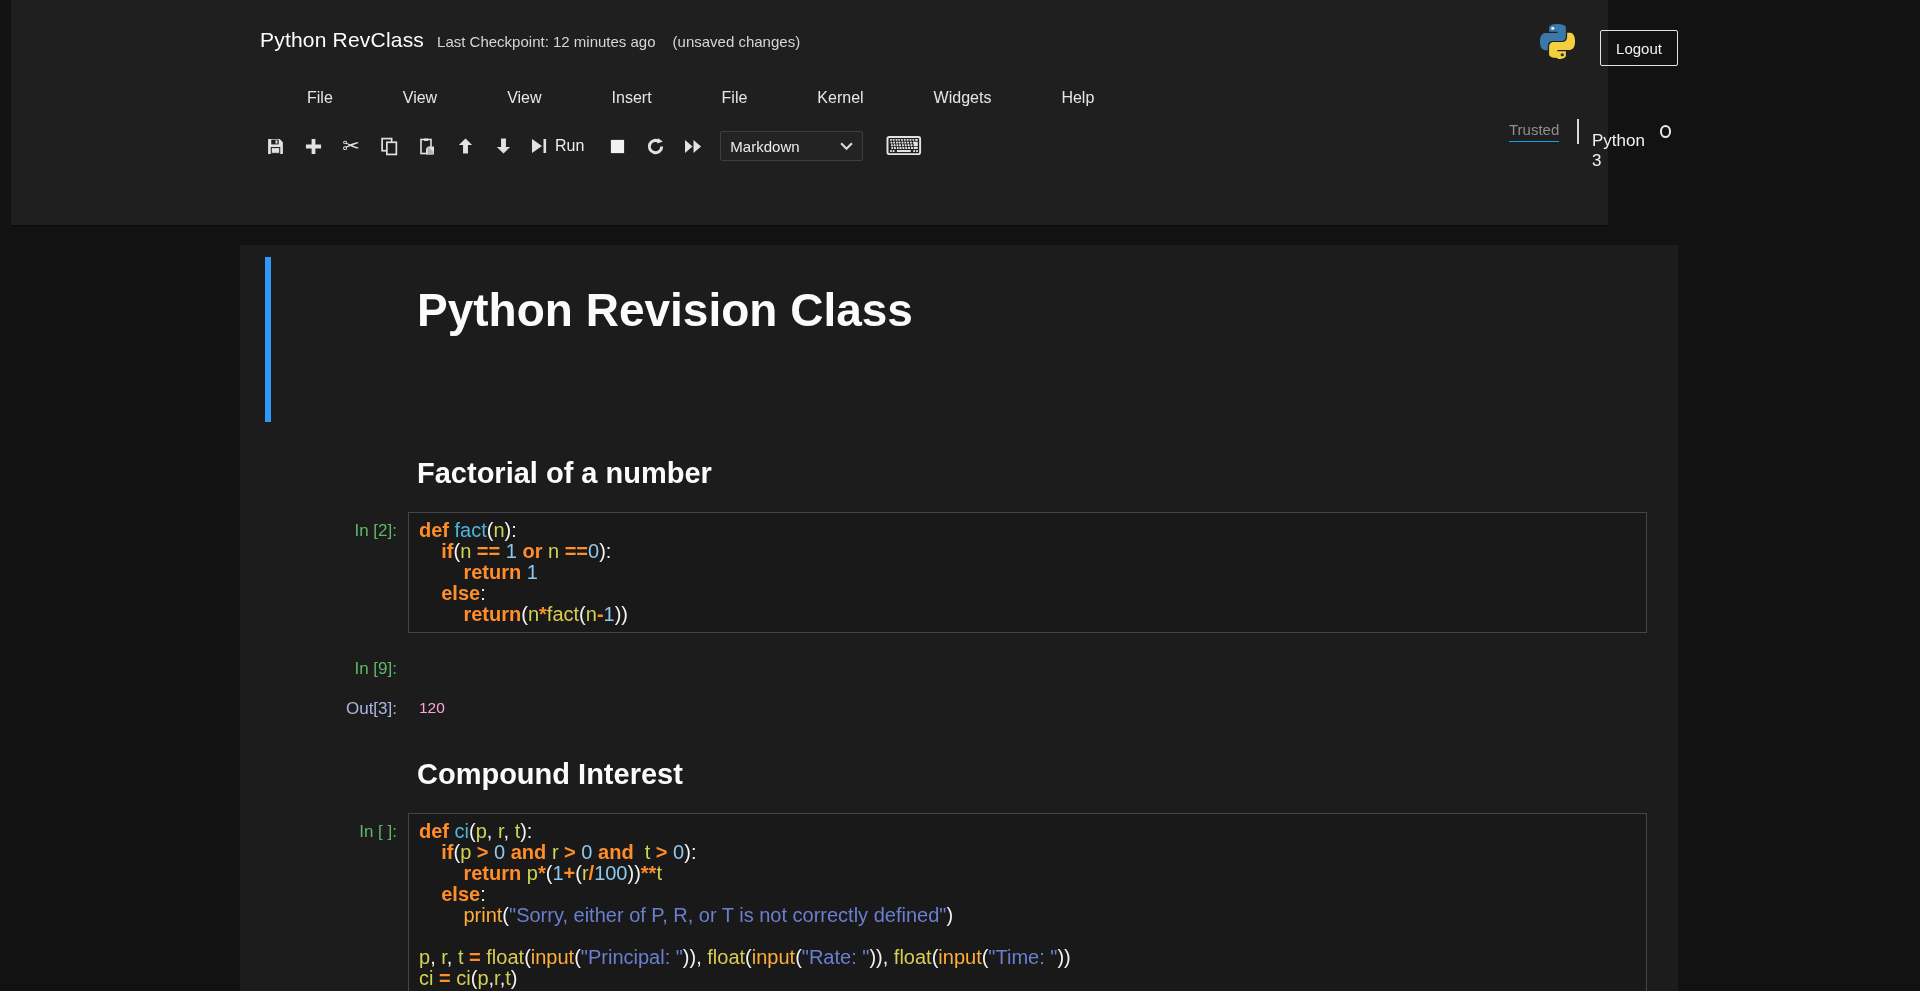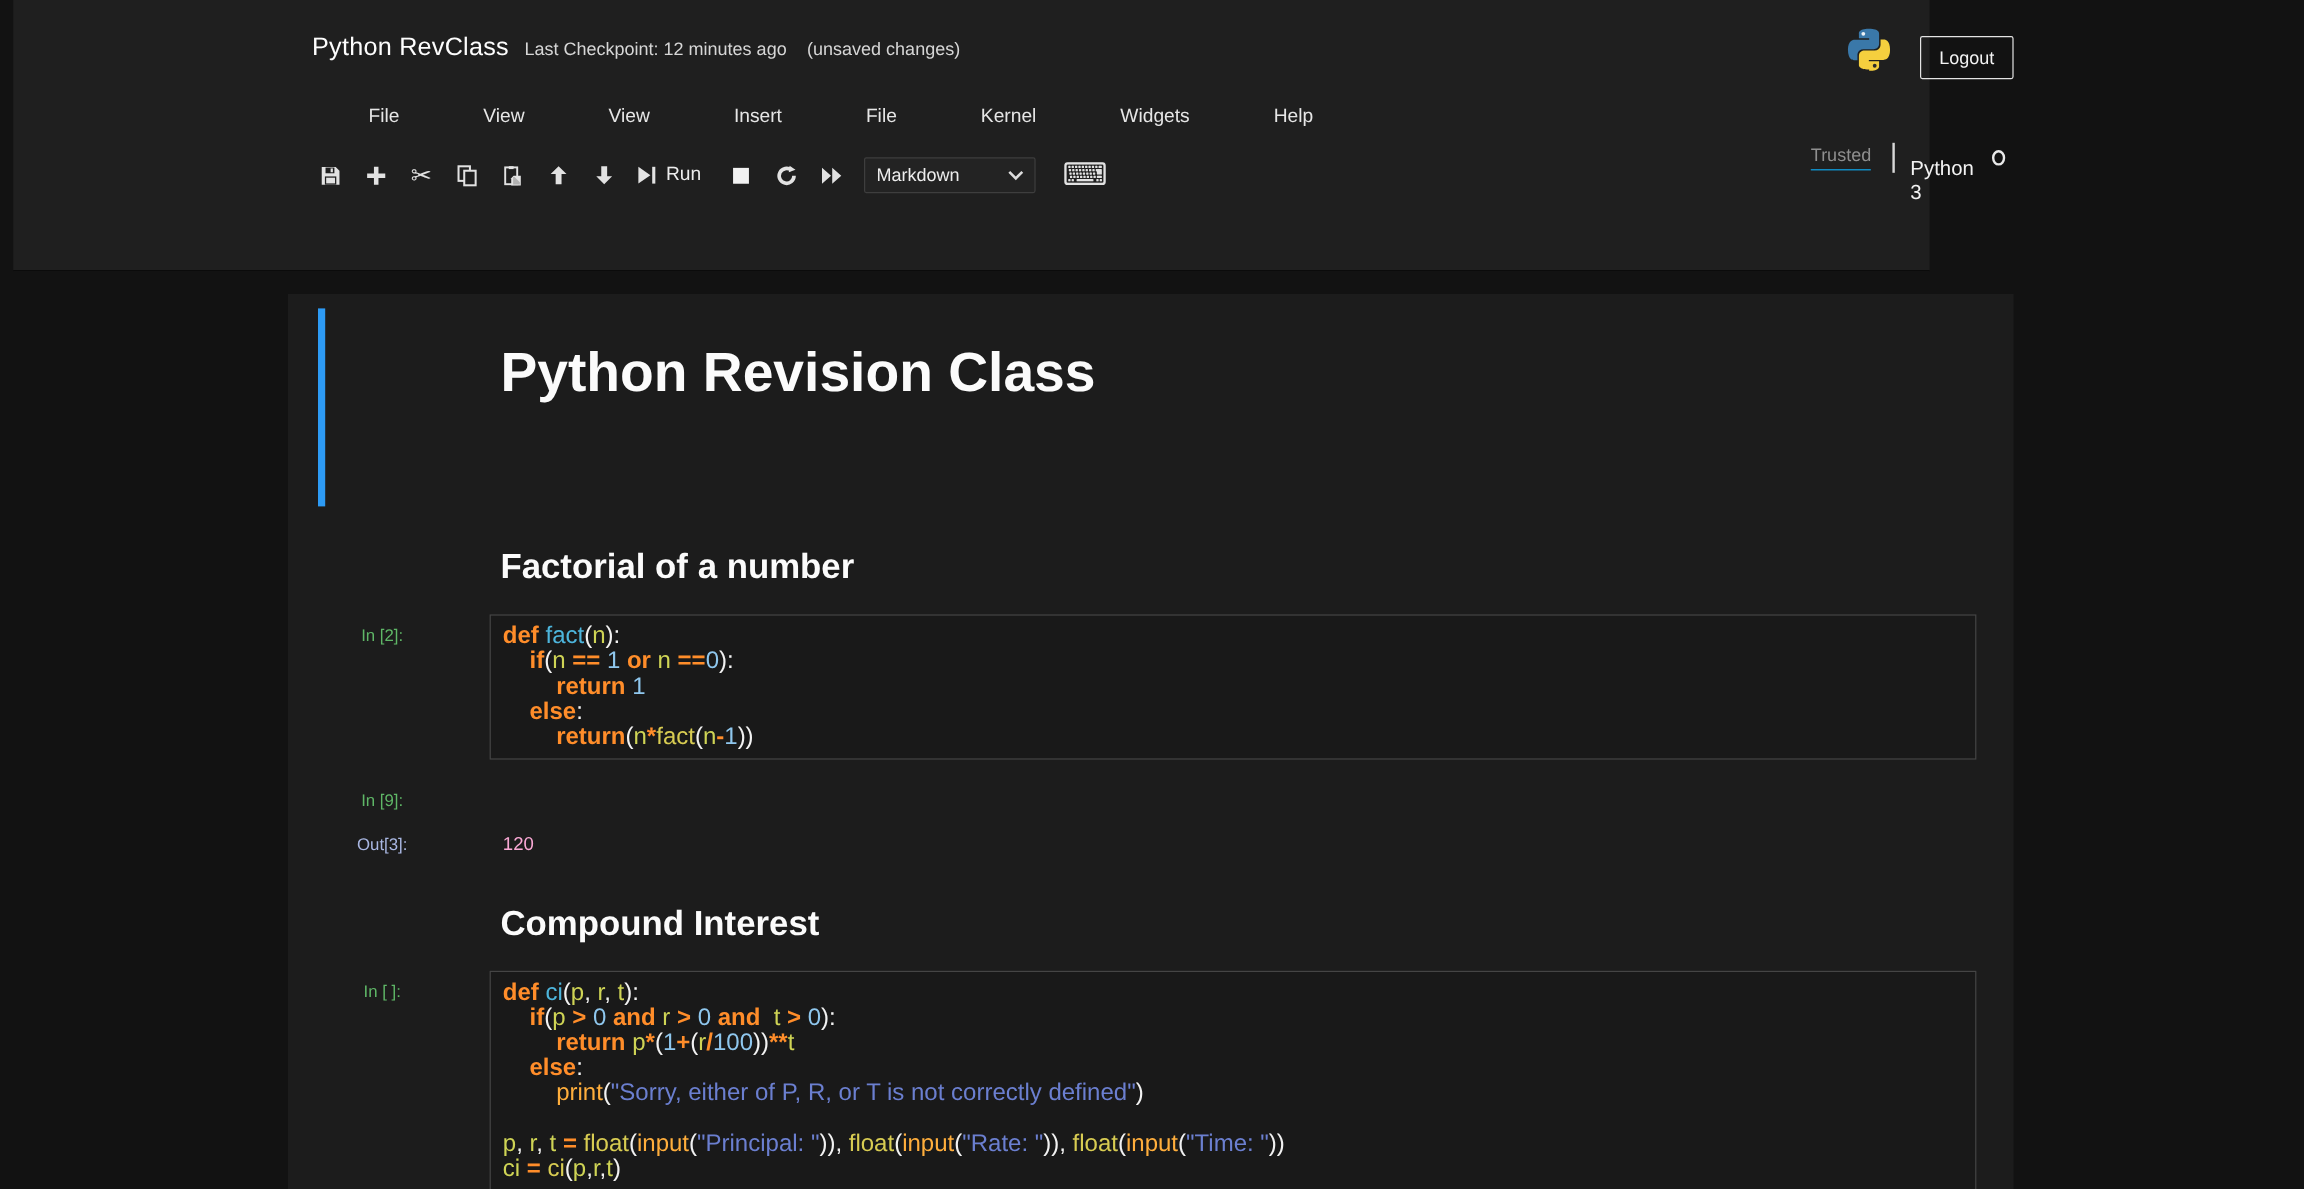--- a/index.html
+++ b/index.html
@@ -42,21 +42,21 @@
   .cells { padding-top:12px; }
   .cell.md1 { position:relative; padding:25px 30px 84px 177px; cursor:pointer; }
   .cell.md1.selected::before { content:''; position:absolute; left:25px; top:0; bottom:0;
                                width:6px; background:var(--accent); }
   .cell.md1 h1 { font-size:46px; line-height:56px; font-weight:700; color:#fbfbfb; }
   .cell.md2 { padding:33px 30px 21px 177px; cursor:pointer; }
   .cell.md2 h2 { font-size:29px; line-height:36px; font-weight:700; color:#fbfbfb; }
   .cell.code { }
   .cell.code + .cell.code { margin-top:17px; }
   .inrow, .outrow { display:flex; align-items:flex-start; }
-  .prompt { flex:0 0 168px; text-align:center; padding:9px 11px 0 0; font-size:14px;
+  .prompt { flex:0 0 168px; text-align:right; padding:9px 11px 0 0; font-size:17px;
             color:var(--pin); white-space:nowrap; }
   .outrow .prompt { color:var(--pout); padding-top:6px; }
   .inputarea { flex:1; margin-right:31px; border:1px solid #454545; background:#191919;
                padding:7px 10px; min-height:37px; cursor:text; }
   .line { font-size:20px; line-height:21px; white-space:pre; color:#f2f2f2; }
   .outrow { margin-top:14px; }
   .outtext { padding:6px 0 6px 11px; font-size:15.5px; color:#f9a8d4; }
   
   .tk-kw  { color:var(--kw); font-weight:bold; }
   .tk-op  { color:var(--op); font-weight:bold; }

